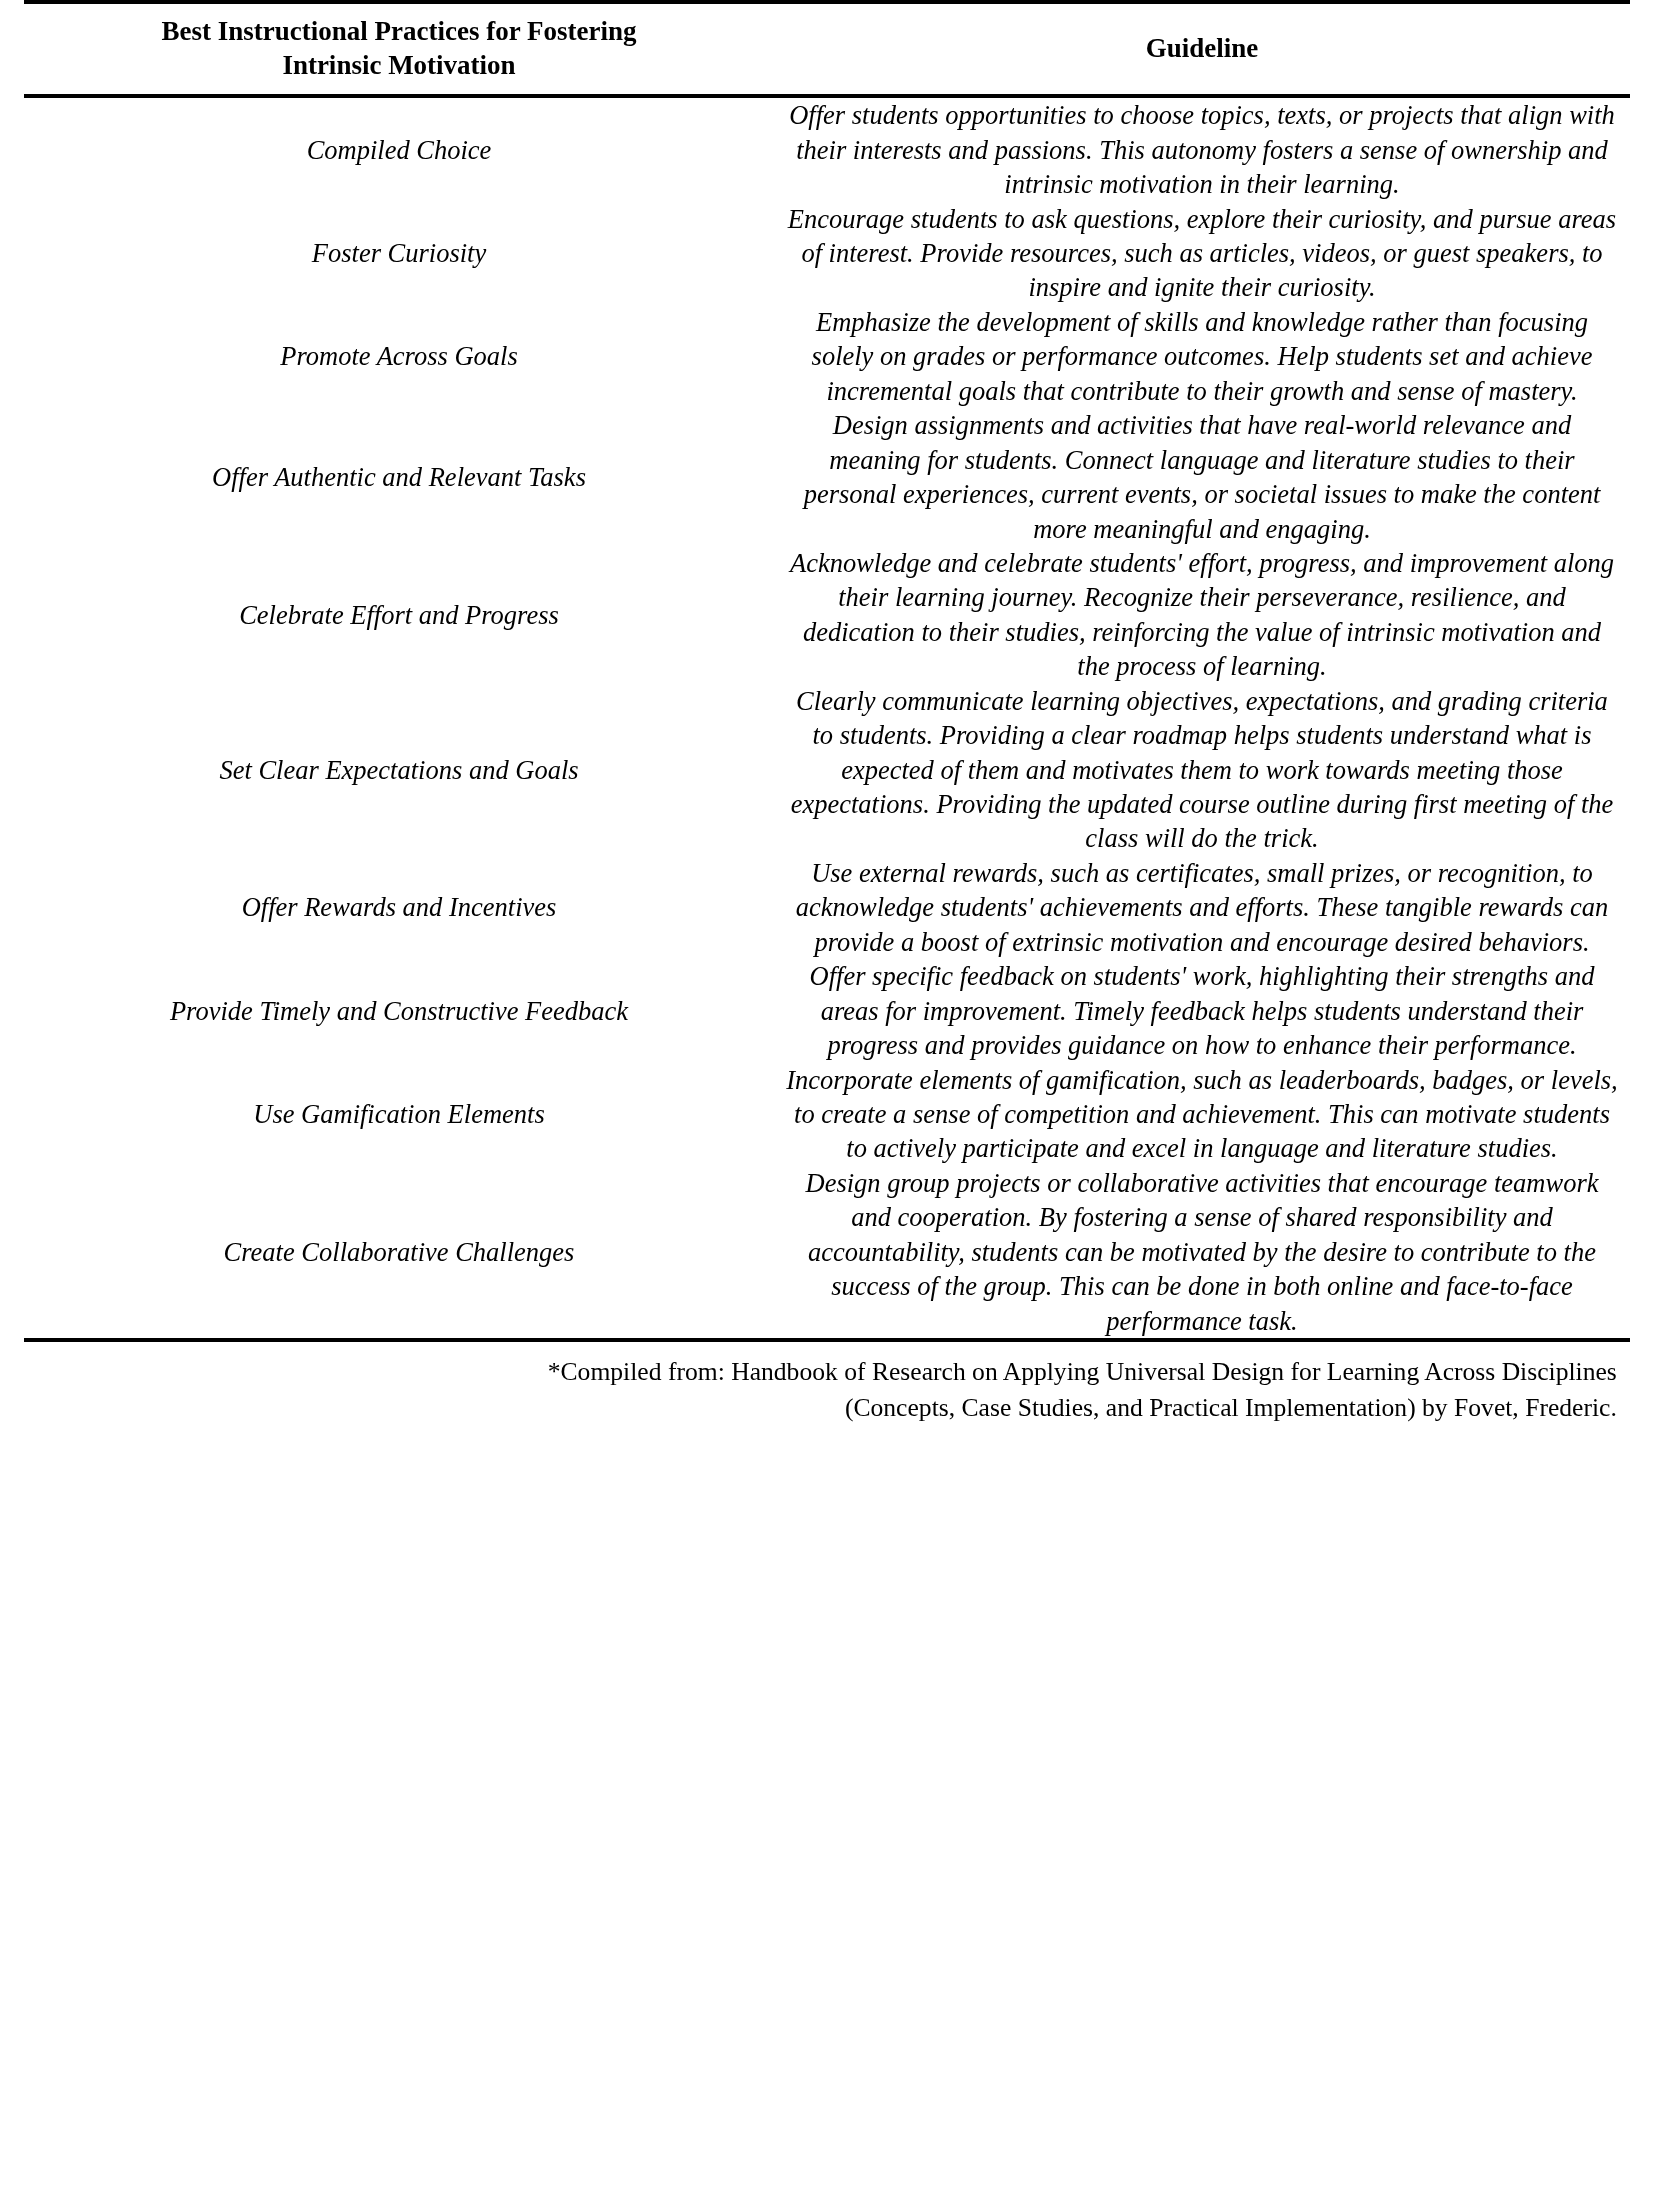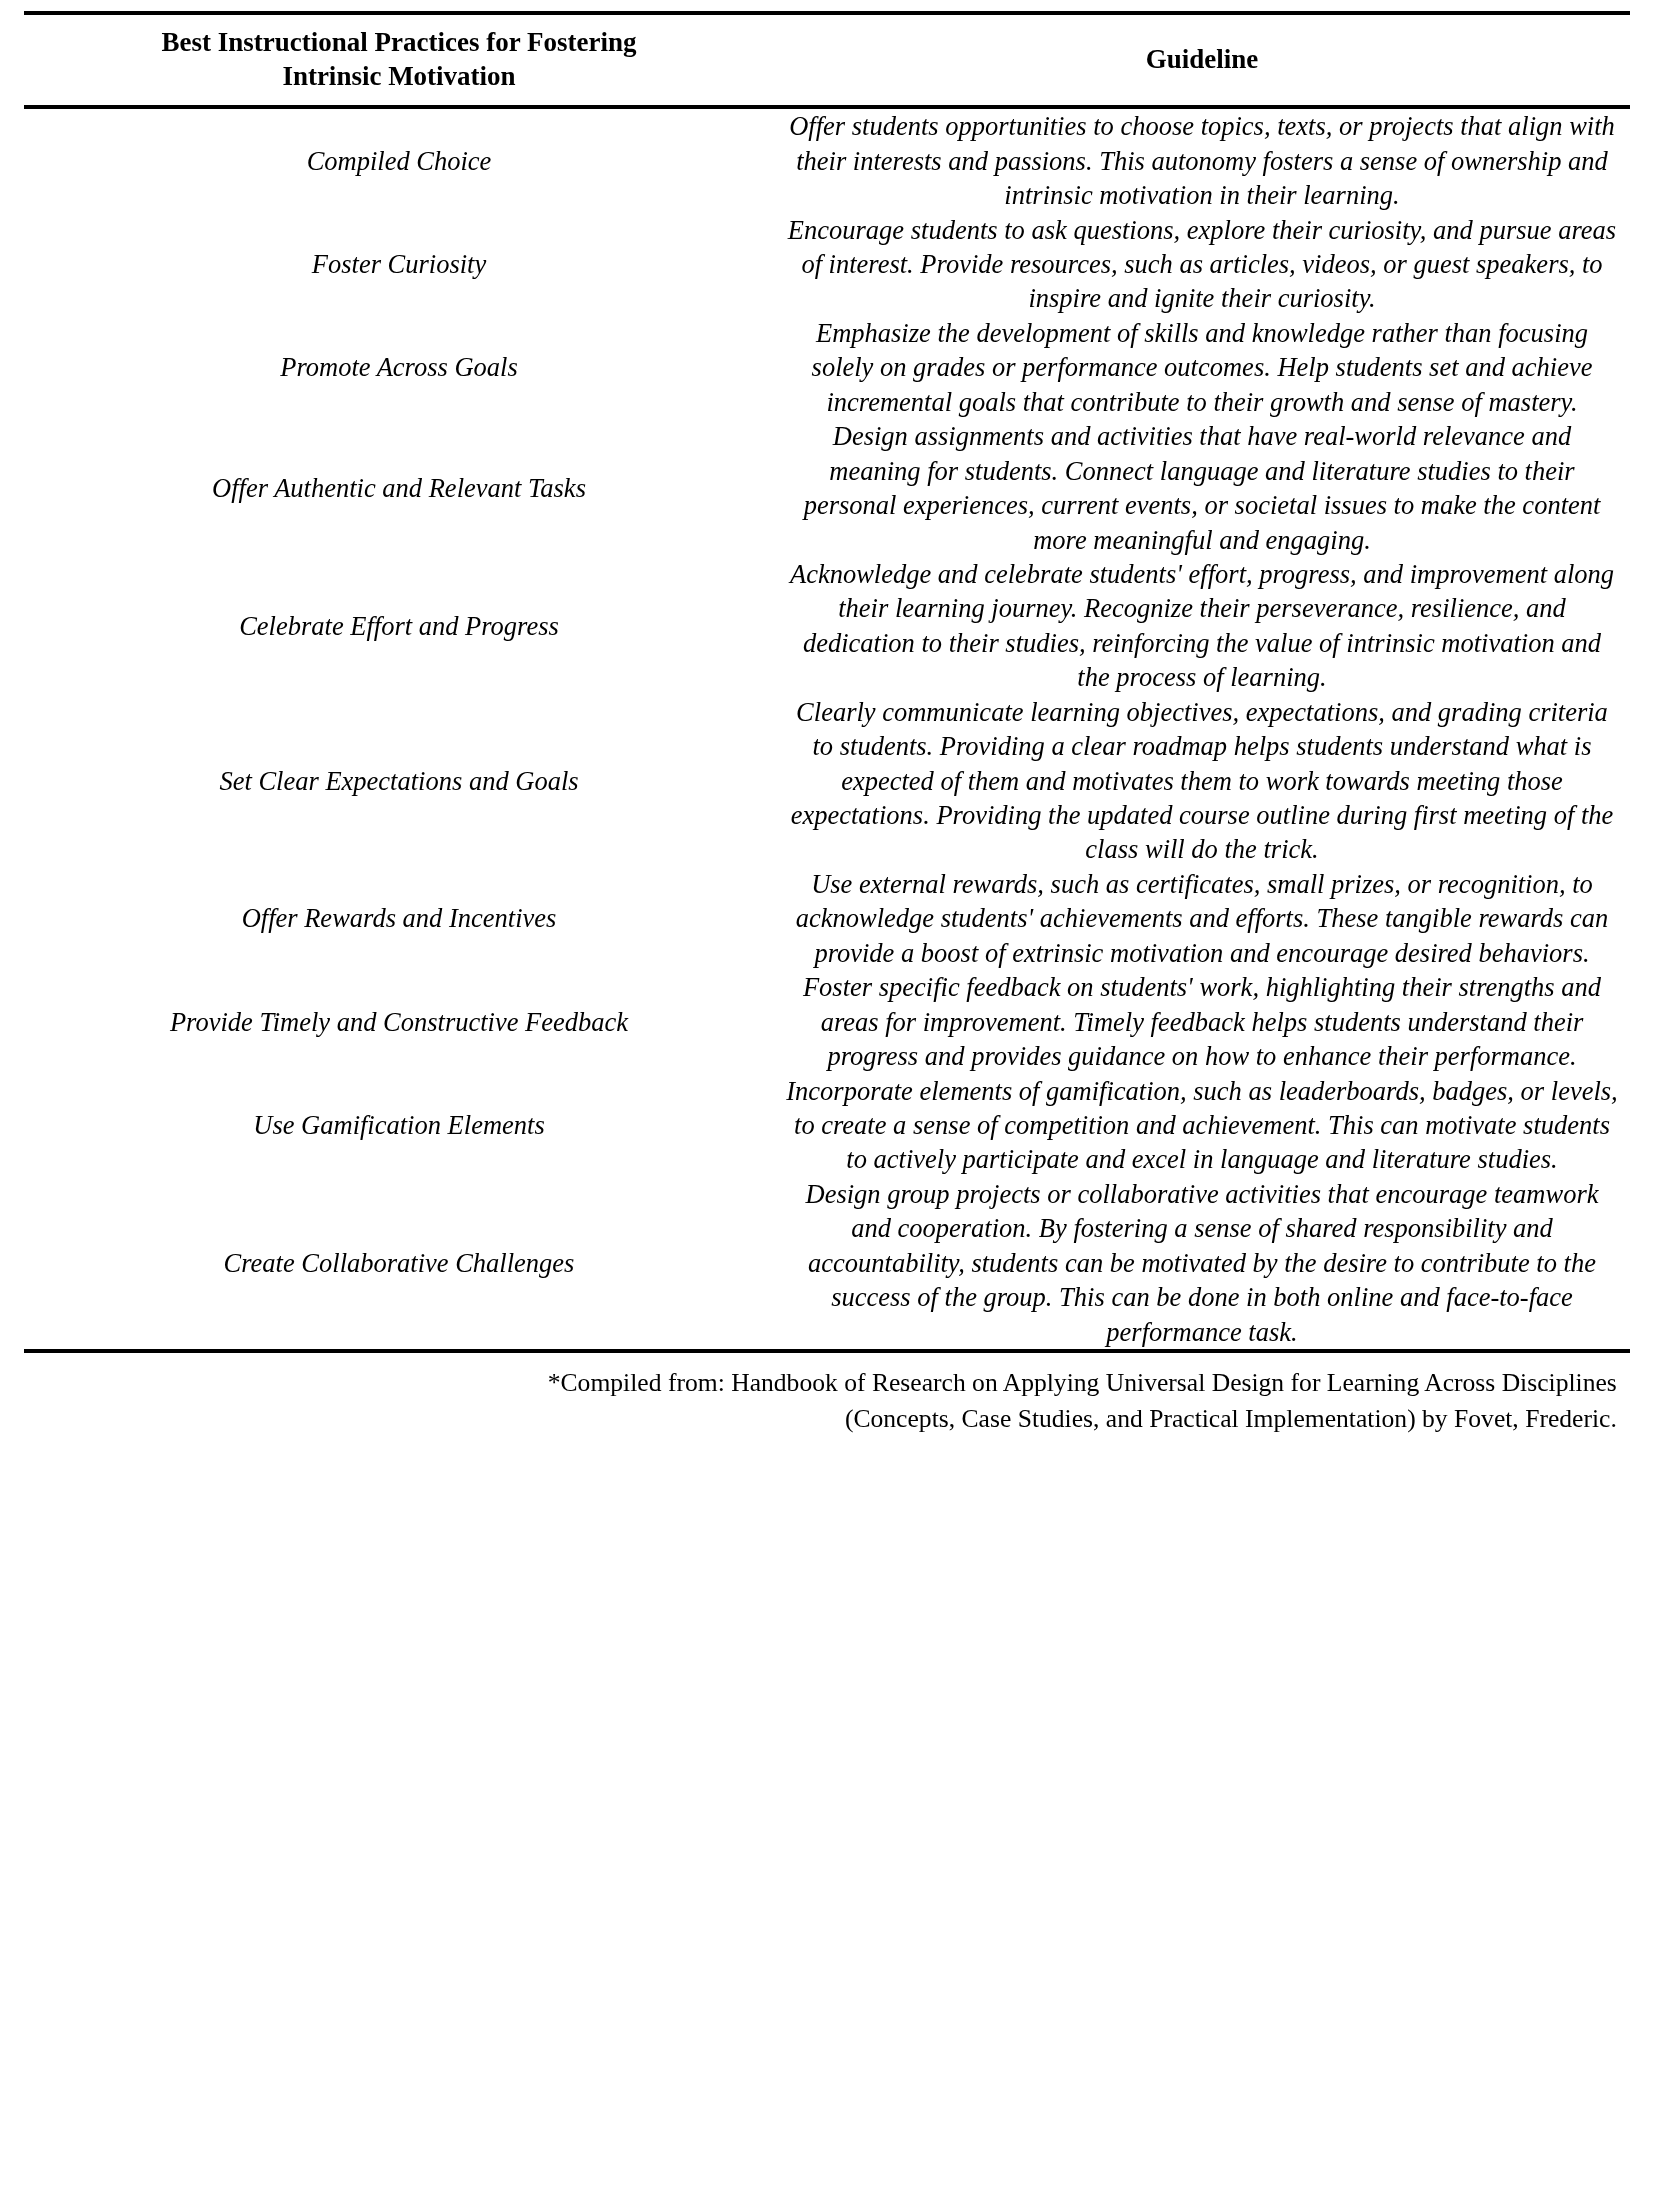--- a/index.html
+++ b/index.html
@@ -18,21 +18,21 @@
   .page {
     width: 1654px;
     height: 2267px;
     box-sizing: border-box;
     padding: 0;
     position: relative;
   }
 
   table.booktabs {
     width: 1605px;
-    margin: 11px auto;
+    margin: 0 auto;
     border-collapse: collapse;
     table-layout: fixed;
   }
 
   col.col-practice { width: 750px; }
   col.col-guideline { width: 856px; }
 
   thead th {
     font-weight: bold;
     font-size: 27px;
@@ -124,21 +124,21 @@
       <tr>
         <td class="practice">Set Clear Expectations and Goals</td>
         <td class="guideline">Clearly communicate learning objectives, expectations, and grading criteria to students. Providing a clear roadmap helps students understand what is expected of them and motivates them to work towards meeting those expectations. Providing the updated course outline during first meeting of the class will do the trick.</td>
       </tr>
       <tr>
         <td class="practice">Offer Rewards and Incentives</td>
         <td class="guideline">Use external rewards, such as certificates, small prizes, or recognition, to acknowledge students' achievements and efforts. These tangible rewards can provide a boost of extrinsic motivation and encourage desired behaviors.</td>
       </tr>
       <tr>
         <td class="practice">Provide Timely and Constructive Feedback</td>
-        <td class="guideline">Foster specific feedback on students' work, highlighting their strengths and areas for improvement. Timely feedback helps students understand their progress and provides guidance on how to enhance their performance.</td>
+        <td class="guideline">Offer specific feedback on students' work, highlighting their strengths and areas for improvement. Timely feedback helps students understand their progress and provides guidance on how to enhance their performance.</td>
       </tr>
       <tr>
         <td class="practice">Use Gamification Elements</td>
         <td class="guideline">Incorporate elements of gamification, such as leaderboards, badges, or levels, to create a sense of competition and achievement. This can motivate students to actively participate and excel in language and literature studies.</td>
       </tr>
       <tr>
         <td class="practice">Create Collaborative Challenges</td>
         <td class="guideline">Design group projects or collaborative activities that encourage teamwork and cooperation. By fostering a sense of shared responsibility and accountability, students can be motivated by the desire to contribute to the success of the group. This can be done in both online and face-to-face performance task.</td>
       </tr>
     </tbody>

